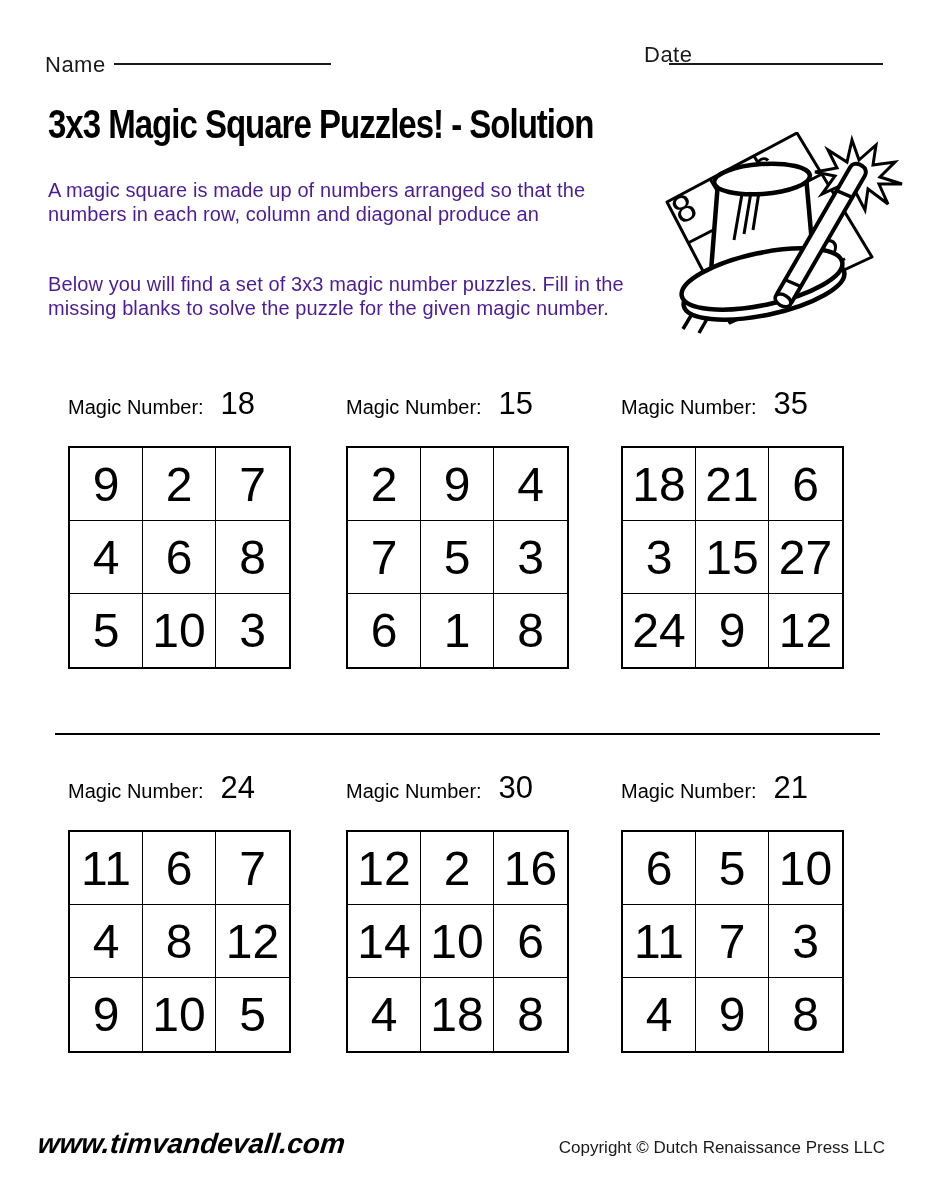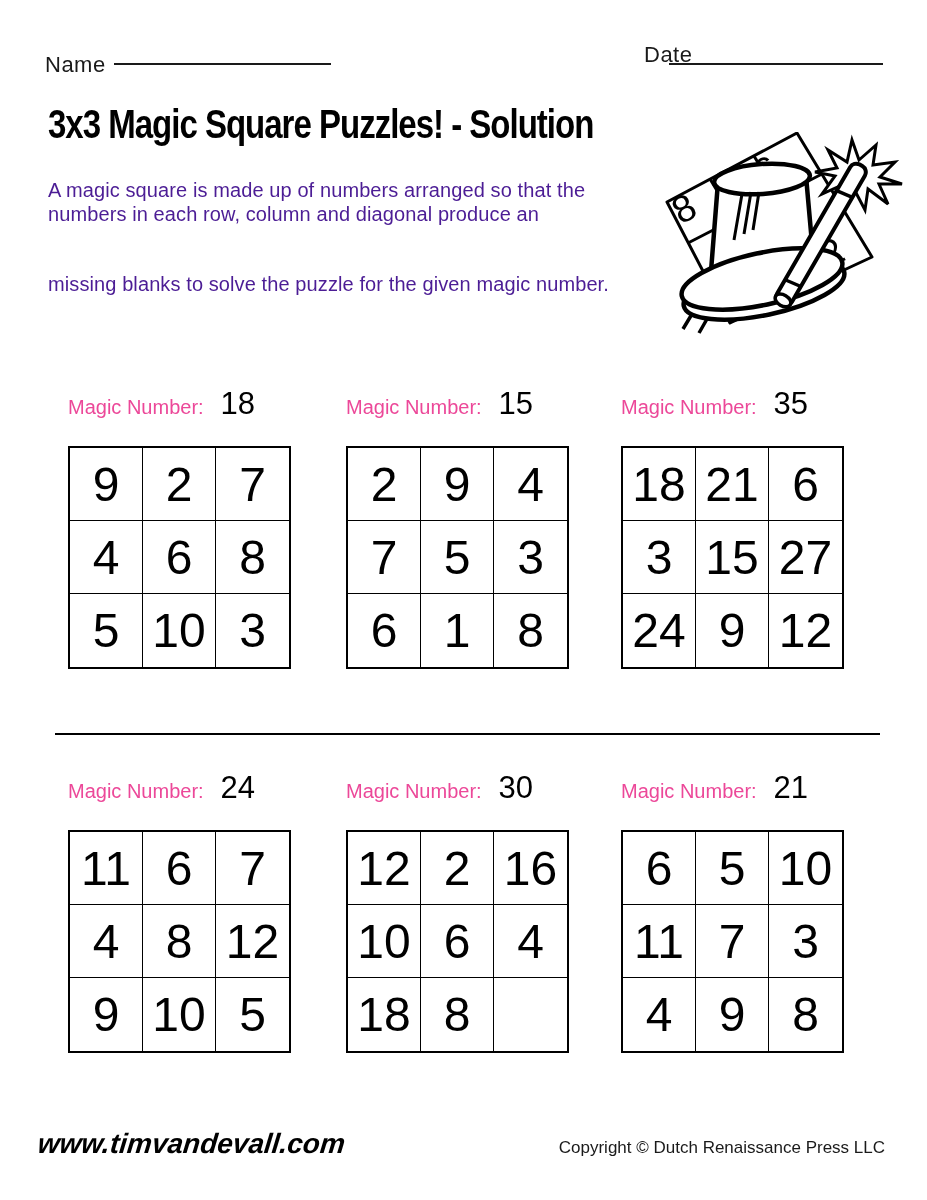--- a/index.html
+++ b/index.html
@@ -9,21 +9,21 @@
   .hdr-label{font-size:22px;color:#1a1a1a;letter-spacing:0.5px;}
   .write-line{border-bottom:2px solid #1a1a1a;height:0;}
   
   .title{font-size:33px;font-weight:800;letter-spacing:-1px;color:#000;
          transform:scaleY(1.22);transform-origin:left top;white-space:nowrap;}
   
   .intro{font-size:20px;line-height:23.5px;color:#4c1d95;letter-spacing:0.1px;}
   
   .card{position:absolute;width:224px;}
   .mrow{display:flex;align-items:baseline;gap:17px;height:24px;}
-  .mlabel{font-size:20px;color:#ec4899;white-space:nowrap;}
+  .mlabel{font-size:20px;color:#000000;white-space:nowrap;}
   .mval{font-size:31px;color:#000;}
   .grid{margin-top:36px;display:grid;grid-template-columns:repeat(3,73px);
         grid-auto-rows:73px;border:2px solid #000;width:219px;background:#fff;}
   .cell{display:flex;align-items:center;justify-content:center;
         font-size:48px;color:#000;border-right:1.5px solid #000;border-bottom:1.5px solid #000;}
   .cell:nth-child(3n){border-right:none;}
   .cell:nth-child(n+7){border-bottom:none;}
   
   .divider{background:#000;height:2px;}
   
@@ -39,20 +39,21 @@
 <div class="abs hdr-label" style="left:644px;top:42px;">Date</div>
 <div class="abs write-line" style="left:669px;top:63px;width:214px;"></div>
 
 <div class="abs title" style="left:48px;top:101px;">3x3 Magic Square Puzzles! - Solution</div>
 
 <div class="abs intro" style="left:48px;top:179px;">
   <div>A magic square is made up of numbers arranged so that the</div>
   <div>numbers in each row, column and diagonal produce an</div>
 </div>
 <div class="abs intro" style="left:48px;top:273px;">
+  <div>Below you will find a set of 3x3 magic number puzzles. Fill in the</div>
   <div>missing blanks to solve the puzzle for the given magic number.</div>
 </div>
 
 <svg class="abs" style="left:652px;top:132px;" width="272" height="215" viewBox="0 0 272 215">
 
   <g stroke="#000" stroke-width="3" fill="#fff" stroke-linejoin="round">
     <polygon points="15,70 145,1 220,125 78,191"></polygon>
     <line x1="58" y1="47" x2="133" y2="171"></line>
     <line x1="102" y1="24" x2="177" y2="148"></line>
     <line x1="36" y1="111" x2="170" y2="42"></line>
@@ -160,20 +161,21 @@
 
 <div class="card" style="left:346px;top:770px;">
   <div class="mrow">
     <span class="mlabel">Magic Number:</span>
     <span class="mval">30</span>
   </div>
   <div class="grid">
     <div class="cell">12</div>
     <div class="cell">2</div>
     <div class="cell">16</div>
+    <div class="cell">14</div>
     <div class="cell">10</div>
     <div class="cell">6</div>
     <div class="cell">4</div>
     <div class="cell">18</div>
     <div class="cell">8</div>
   </div>
 </div>
 
 <div class="card" style="left:621px;top:770px;">
   <div class="mrow">

